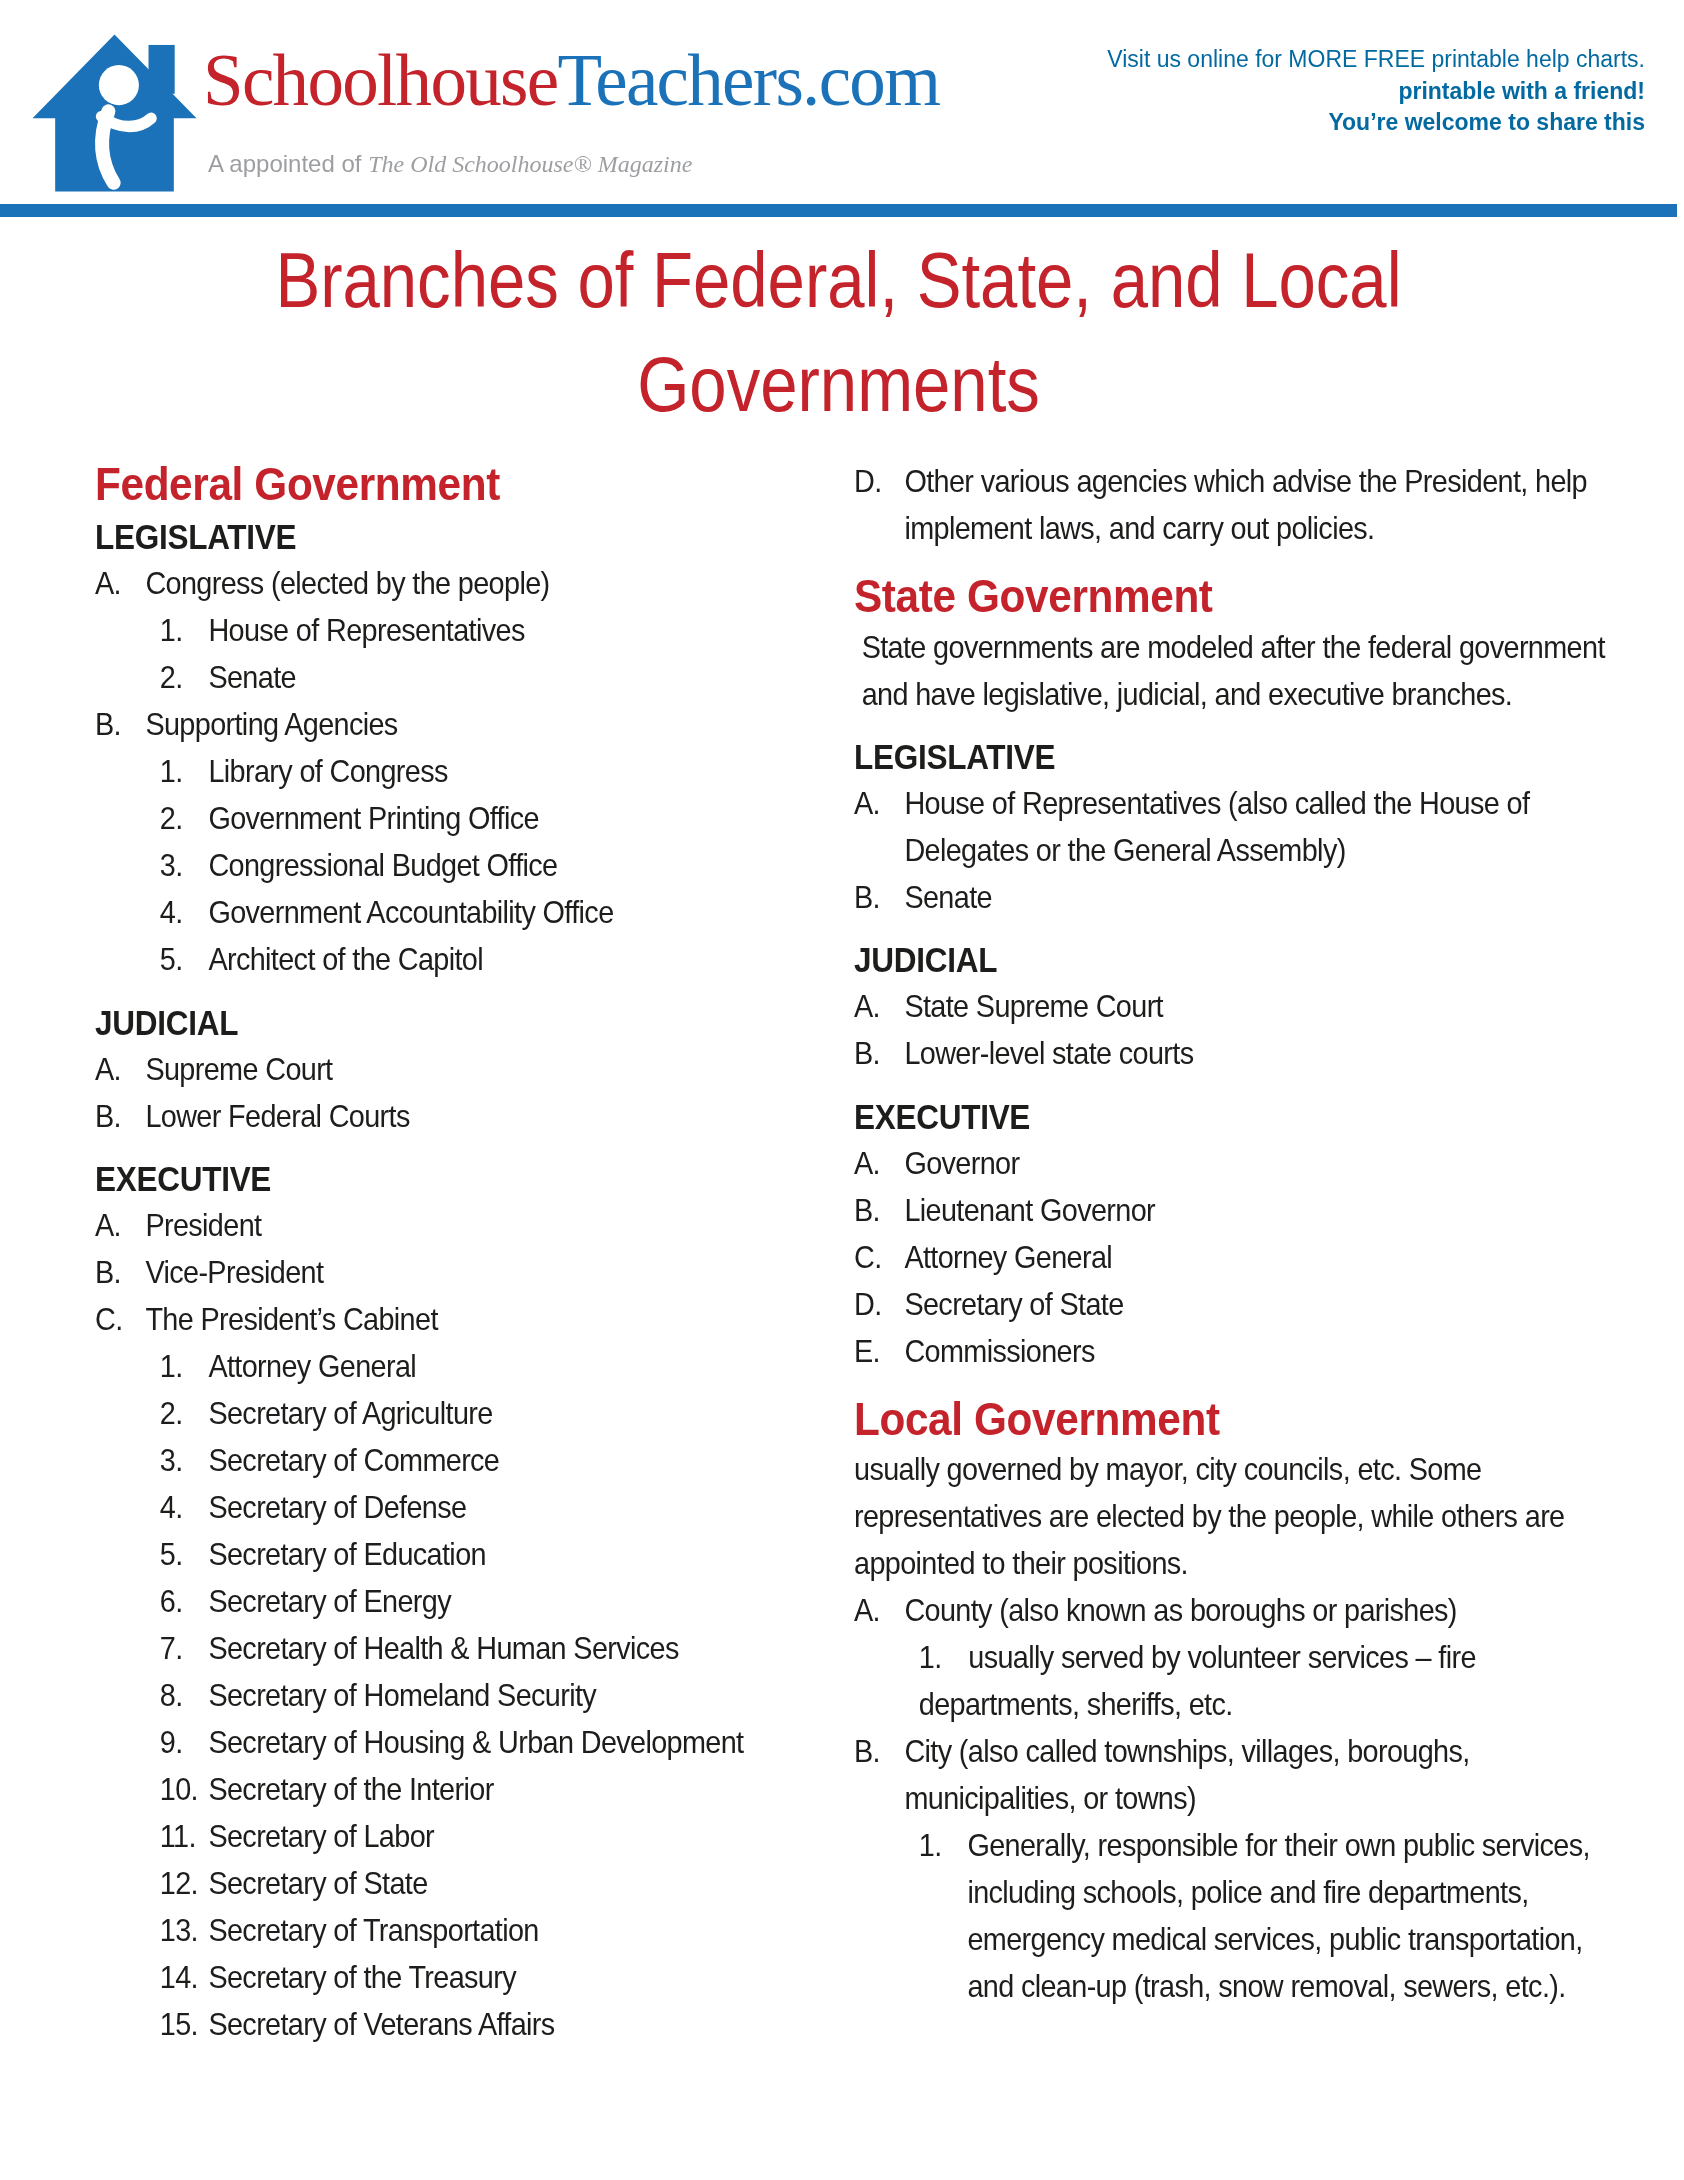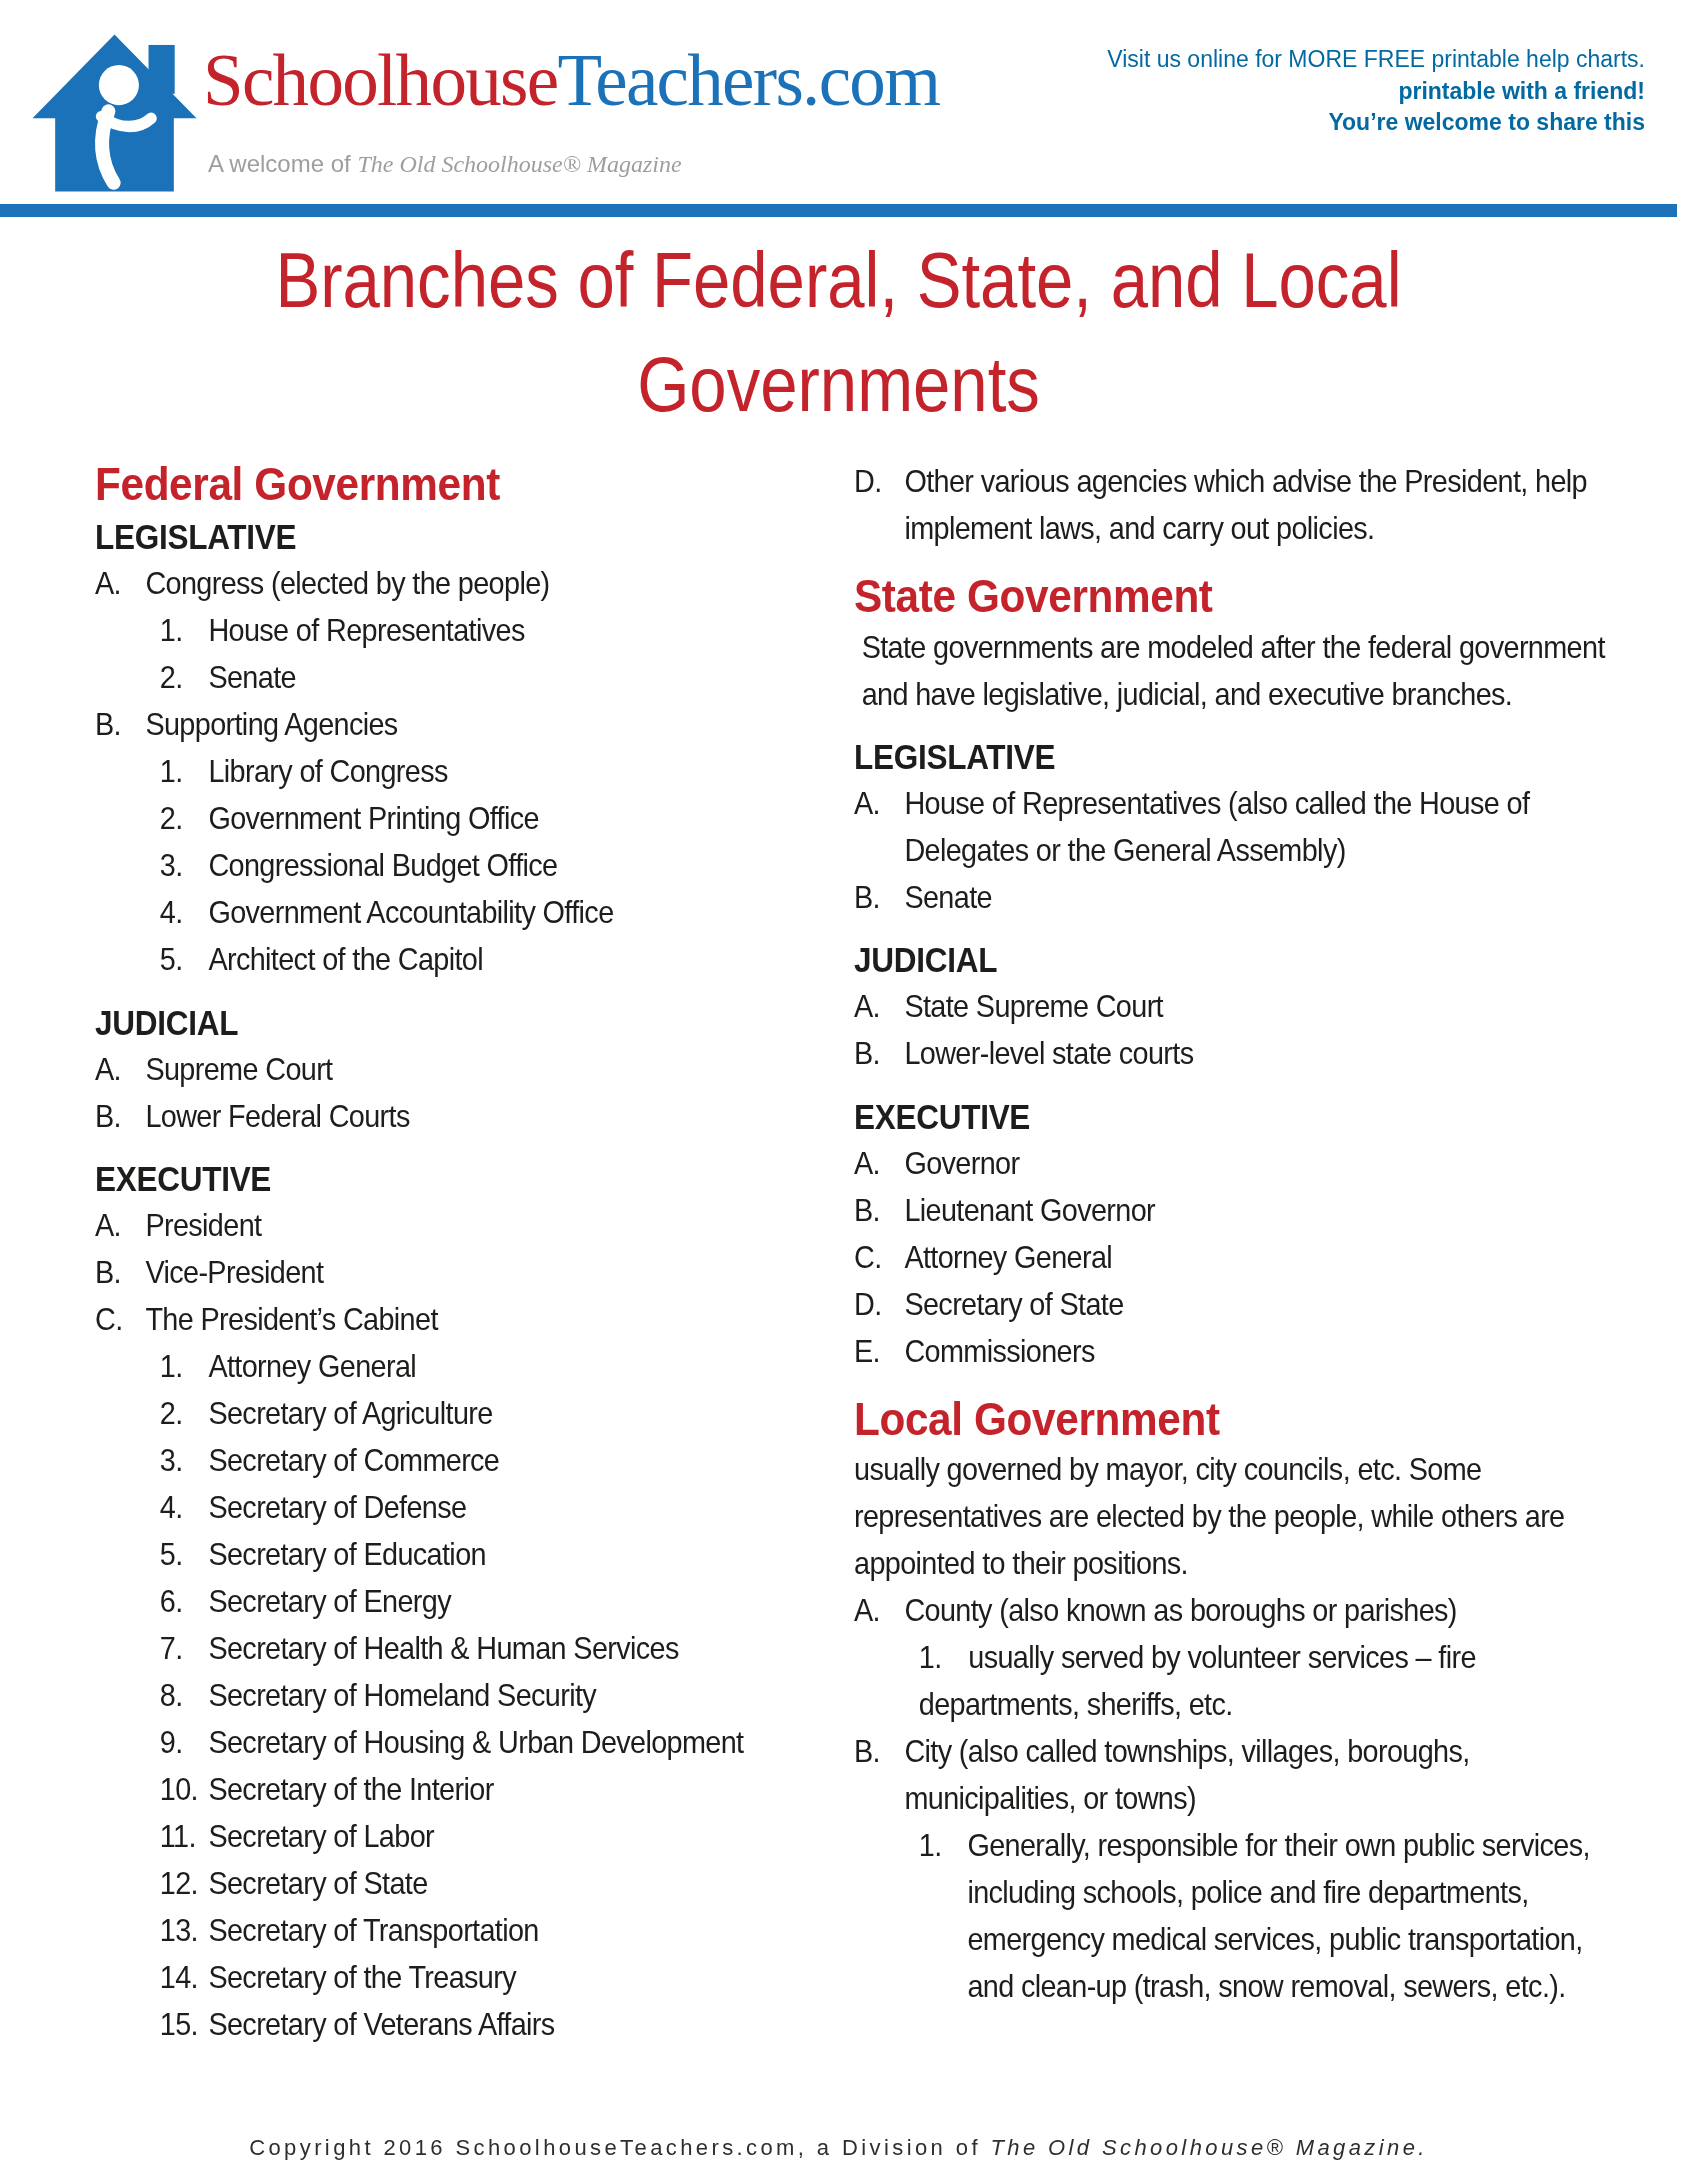--- a/index.html
+++ b/index.html
@@ -97,21 +97,21 @@
 
   <div class="header">
     <svg class="house-icon" width="175" height="164" viewBox="0 0 198 188" xmlns="http://www.w3.org/2000/svg">
       <rect x="138" y="16" width="30" height="56" fill="var(--blue)"></rect>
       <path d="M99 4 L193 100 L167 100 L167 184 L31 184 L31 100 L5 100 Z" fill="var(--blue)"></path>
       <circle cx="104" cy="62" r="23" fill="#fff"></circle>
       <path d="M92 92 C80 124 84 152 98 174" stroke="#fff" stroke-width="16" fill="none" stroke-linecap="round"></path>
       <path d="M84 98 C106 114 128 112 141 100" stroke="#fff" stroke-width="13" fill="none" stroke-linecap="round"></path>
     </svg>
     <div class="brand"><span class="brand-red">Schoolhouse</span><span class="brand-blue">Teachers.com</span></div>
-    <div class="tagline"><span>A welcome of </span><i>The Old Schoolhouse® Magazine</i></div>
+    <div class="tagline"><span>A appointed of </span><i>The Old Schoolhouse® Magazine</i></div>
     <div class="promo">
       <div>Visit us online for MORE FREE printable help charts.</div>
       <div class="bold">printable with a friend!</div>
       <div class="bold">You’re welcome to share this</div>
     </div>
   </div>
 
   <div class="bluebar"></div>
 
   <h1 class="title"><span>Branches of Federal, State, and Local</span><br><span>Governments</span></h1>
@@ -168,16 +168,15 @@
       <div class="item letter"><span class="marker">D.</span><span>Secretary of State</span></div>
       <div class="item letter"><span class="marker">E.</span><span>Commissioners</span></div>
       <div class="sec-heading">Local Government</div>
       <div class="para">usually governed by mayor, city councils, etc. Some representatives are elected by the people, while others are appointed to their positions.</div>
       <div class="item letter"><span class="marker">A.</span><span>County (also known as boroughs or parishes)</span></div>
       <div class="item num-flush"><span class="marker-inline">1.</span><span>usually served by volunteer services – fire departments, sheriffs, etc.</span></div>
       <div class="item letter"><span class="marker">B.</span><span>City (also called townships, villages, boroughs, municipalities, or towns)</span></div>
       <div class="item num"><span class="marker">1.</span><span>Generally, responsible for their own public services, including schools, police and fire departments, emergency medical services, public transportation, and clean-up (trash, snow removal, sewers, etc.).</span></div>
     </div>
 
-  <div class="footer"><span>Copyright 2016 SchoolhouseTeachers.com, a Division of </span><i>The Old Schoolhouse® Magazine.</i></div>
 
 </div>
 
 
 </body></html>

